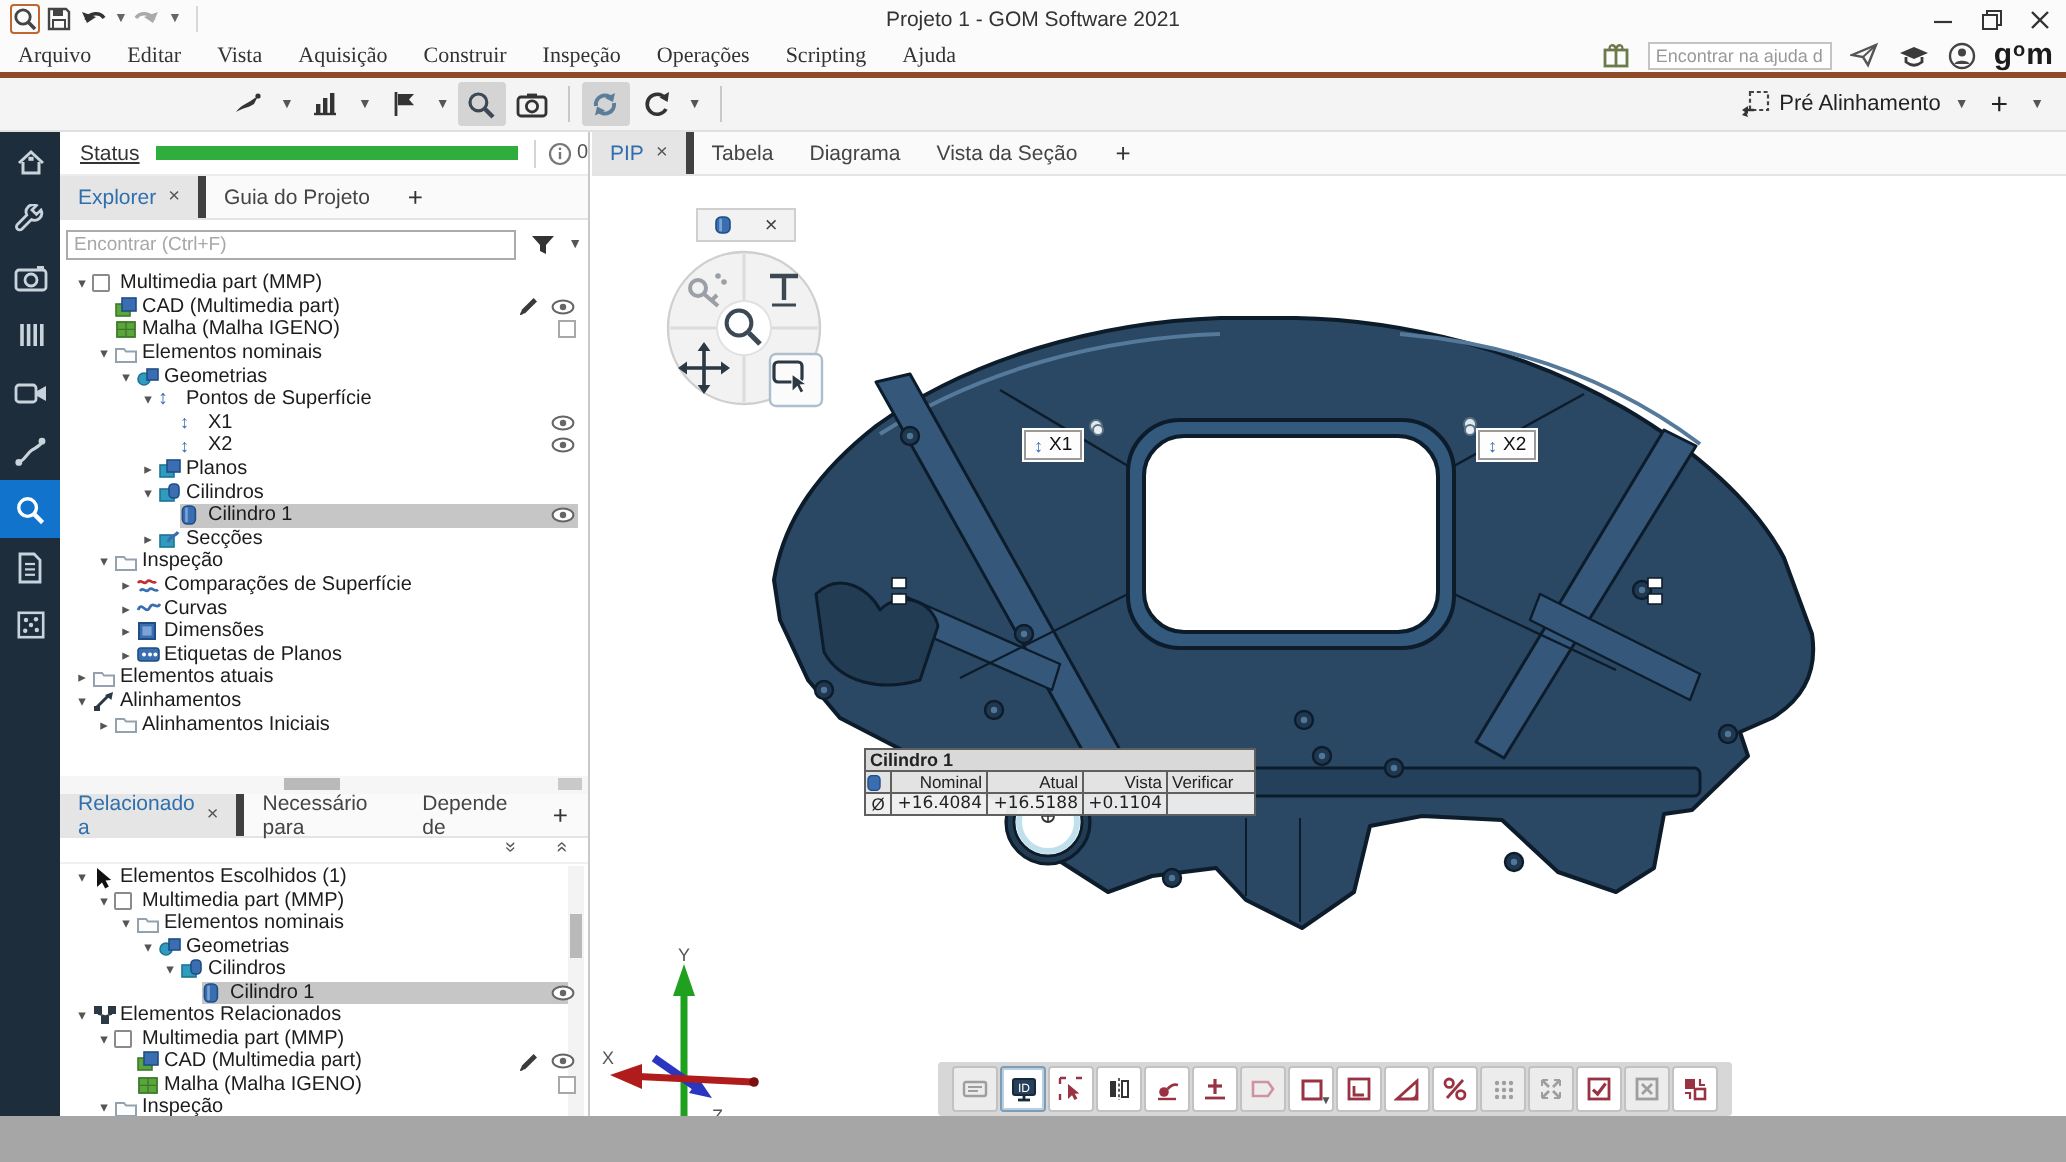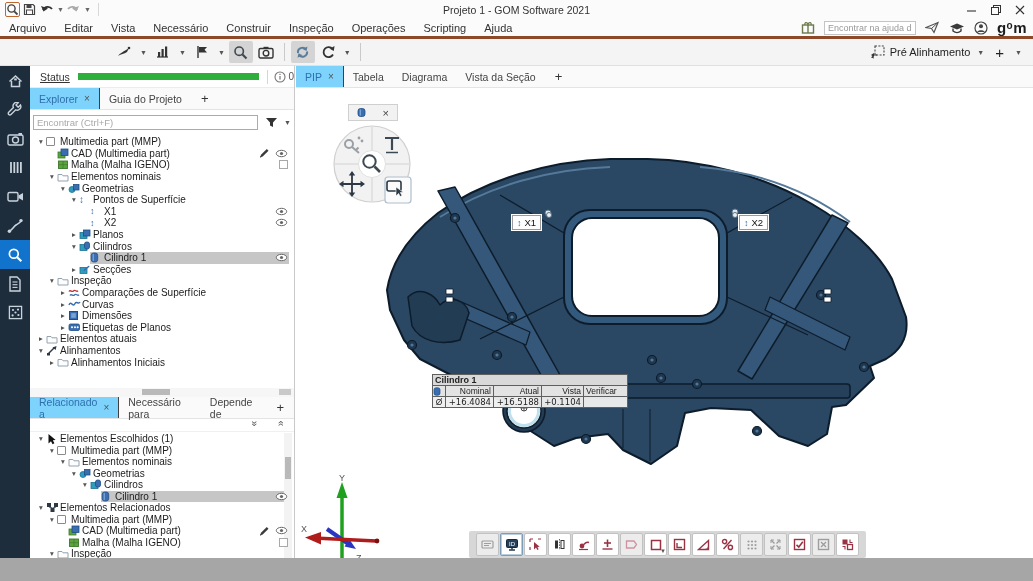--- a/index.html
+++ b/index.html
@@ -49,21 +49,21 @@
   #panel { position:absolute; left:30px; top:66px; width:265px; height:492px; background:#fff; border-right:1px solid #c9c9c9; }
   #status-row { position:absolute; left:0; top:0; width:100%; height:22px; display:flex; align-items:center; border-bottom:1px solid #ececec; }
   #status-label { margin-left:10px; font-size:10.5px; color:#333;text-decoration:underline; }
   #status-bar-track { margin-left:8px; width:186px; height:7px; background:#e4e4e4; }
   #status-bar-fill { height:7px; background:#2fae3e; }
   #status-sep { width:1px; height:14px; background:#d5d5d5; margin-left:8px; }
   #info-count { display:flex; align-items:center; gap:2px; margin-left:6px; color:#555; font-size:10px; }
 
   .tabrow { display:flex; align-items:flex-end; height:22px; border-bottom:1px solid #e4e4e4; background:#fafafa; }
   .tab { display:flex; align-items:center; gap:6px; padding:0 9px; height:21px; font-size:10.5px; color:#444; }
-  .tab.active { background:#7dd3fc; color:#2f6fad; border-right:1px solid #404040; }
+  .tab.active { background:#e5e5e5; color:#2f6fad; border-right:4px solid #404040; }
   .tab .tclose { font-size:10px; color:#555; }
   .tab-add { padding:0 10px; font-size:13px; color:#333; height:21px; display:flex; align-items:center; }
 
   #explorer-tabs { position:absolute; left:0; top:22px; width:100%; }
   #search-row { position:absolute; left:0; top:44px; width:100%; height:24px; display:flex; align-items:center; }
   #panel-search { margin-left:3px; width:228px; height:15px; border:1px solid #ababab; font-size:9.5px; padding:0 3px; color:#444; }
   #panel-search::placeholder { color:#a8a8a8; }
   #filter-wrap { display:flex; align-items:center; gap:3px; margin-left:7px; }
 
   .tree { position:absolute; left:0; width:100%; overflow:hidden; }
@@ -177,25 +177,25 @@
         </span>
         <span class="wbtn">
           <svg width="10" height="10" viewBox="0 0 10 10">
             <path d="M1 1 L9 9 M9 1 L1 9" stroke="#333" stroke-width="1.2"></path>
           </svg>
         </span>
       </div>
   </div>
 
   <div id="menubar">
-    <div id="menu-items" style="display:flex;">
+    <div id="menu-items" style="display:flex;font-family:Liberation Serif, serif;">
         <div class="menu-item">Arquivo</div>
         <div class="menu-item">Editar</div>
         <div class="menu-item">Vista</div>
-        <div class="menu-item">Necessário</div>
+        <div class="menu-item">Aquisição</div>
         <div class="menu-item">Construir</div>
         <div class="menu-item">Inspeção</div>
         <div class="menu-item">Operações</div>
         <div class="menu-item">Scripting</div>
         <div class="menu-item">Ajuda</div>
       </div>
     <div id="helpbar">
       <span>
           <svg width="14" height="13" viewBox="0 0 14 13">
             <rect x="1.5" y="4" width="11" height="8" fill="none" stroke="#6b7a4a" stroke-width="1.4"></rect>

